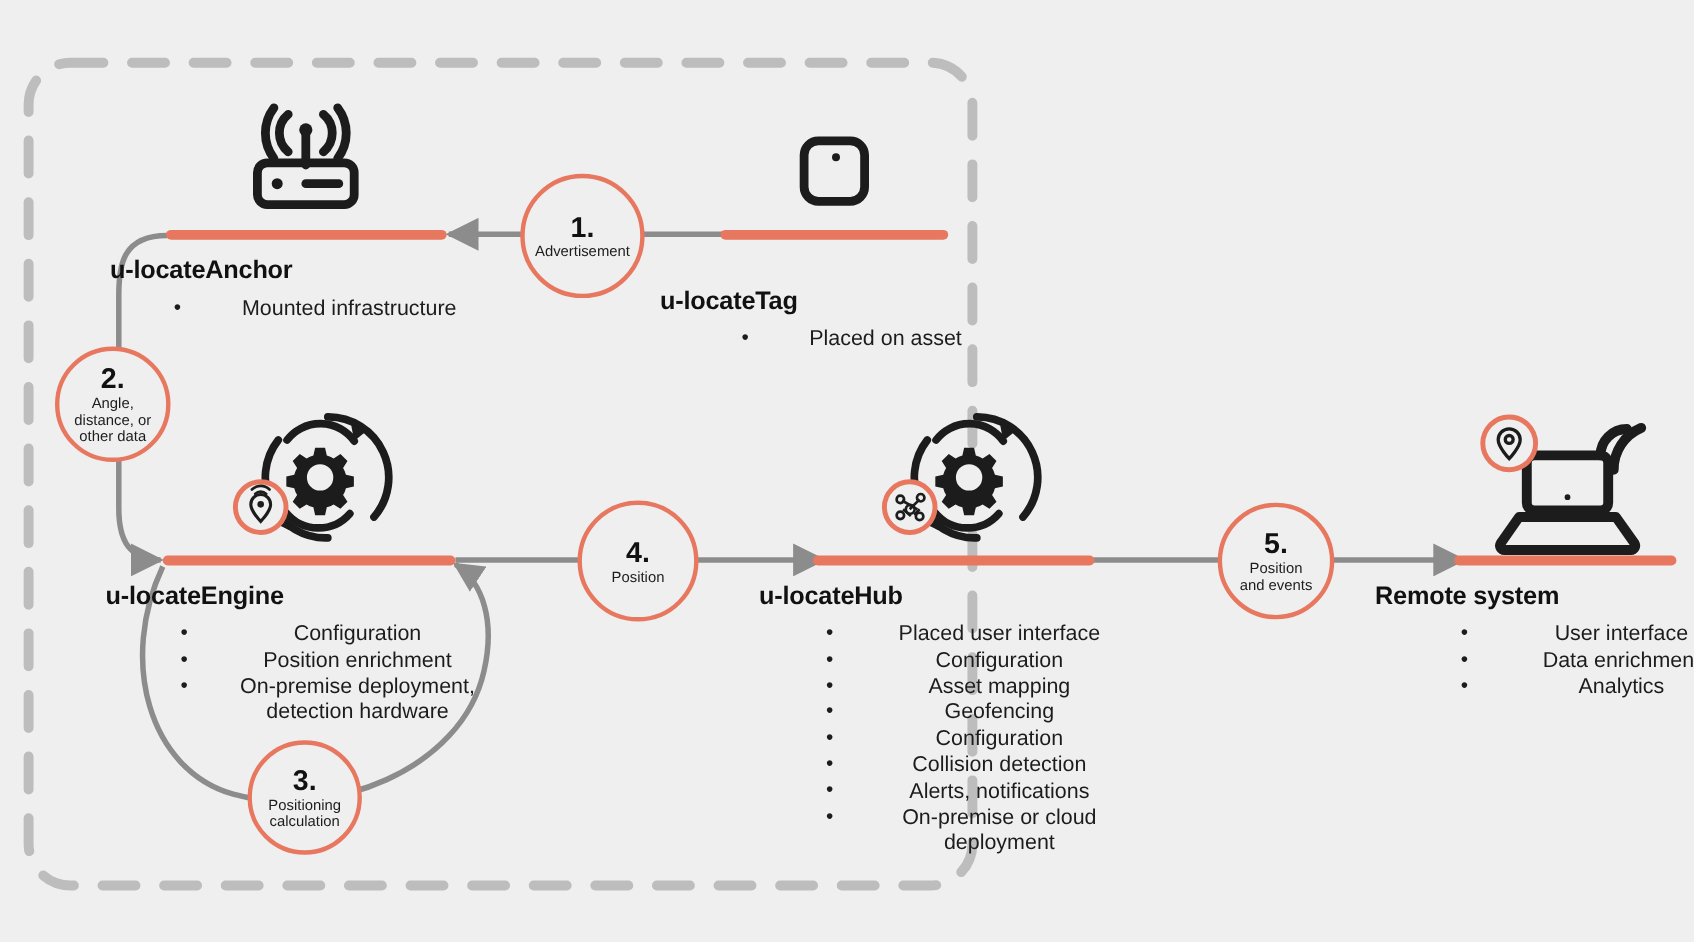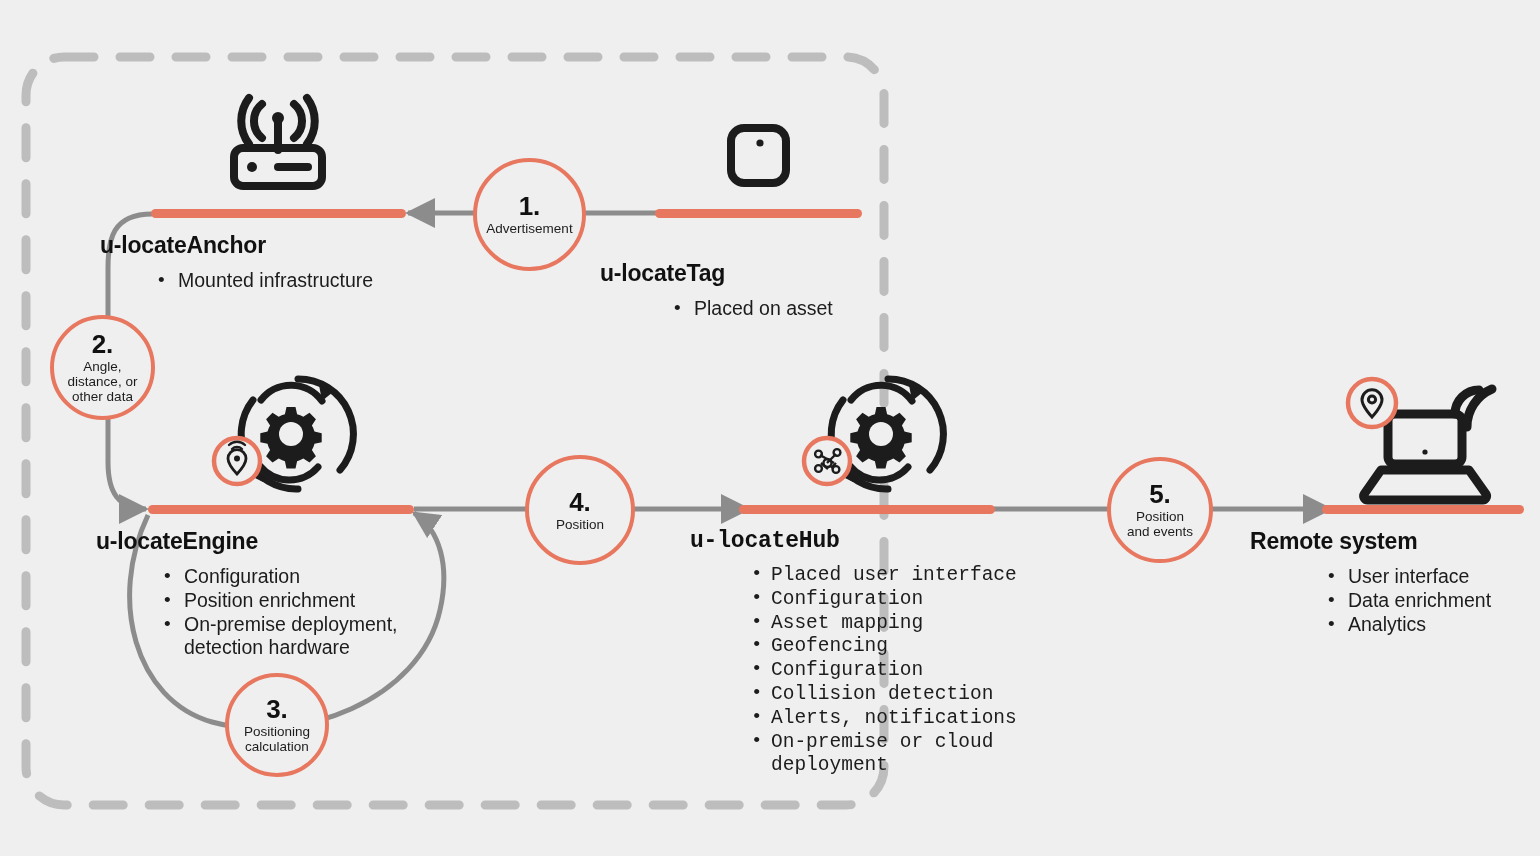--- a/index.html
+++ b/index.html
@@ -16,20 +16,21 @@
   .node-title{
     font-size:23px;font-weight:bold;color:#111;
     text-align:left;white-space:nowrap;
     letter-spacing:-0.2px;
   }
   .bullets{list-style:none;margin:10px 0 0 0;padding:0;}
   .bullets li{
     font-size:19.5px;color:#1c1c1c;line-height:23.8px;
     position:relative;padding-left:26px;margin-bottom:0px;
     white-space:pre-line;
+    text-align:center;
   }
   .bullets li:before{
     content:"\2022";position:absolute;left:6px;top:-1px;font-size:19px;color:#1c1c1c;
   }
   .circle{
     position:absolute;border-radius:50%;
     background:#efefef;
     border:4px solid #e8775f;
     display:flex;flex-direction:column;align-items:center;justify-content:center;
     text-align:center;box-sizing:border-box;
@@ -187,21 +188,21 @@
   <div class="node" style="left:96px;top:528px;width:370px;">
     <div class="node-title">u-locateEngine</div>
     <ul class="bullets" style="margin-left:62px;">
       <li>Configuration</li>
       <li>Position enrichment</li>
       <li>On-premise deployment,
 detection hardware</li>
     </ul>
   </div>
 
-  <div class="node" style="left:690px;top:528px;width:356px;font-family:Liberation Mono, monospace;">
+  <div class="node" style="left:690px;top:528px;width:356px;">
     <div class="node-title">u-locateHub</div>
     <ul class="bullets" style="margin-left:55px;">
       <li>Placed user interface</li>
       <li>Configuration</li>
       <li>Asset mapping</li>
       <li>Geofencing</li>
       <li>Configuration</li>
       <li>Collision detection</li>
       <li>Alerts, notifications</li>
       <li>On-premise or cloud

